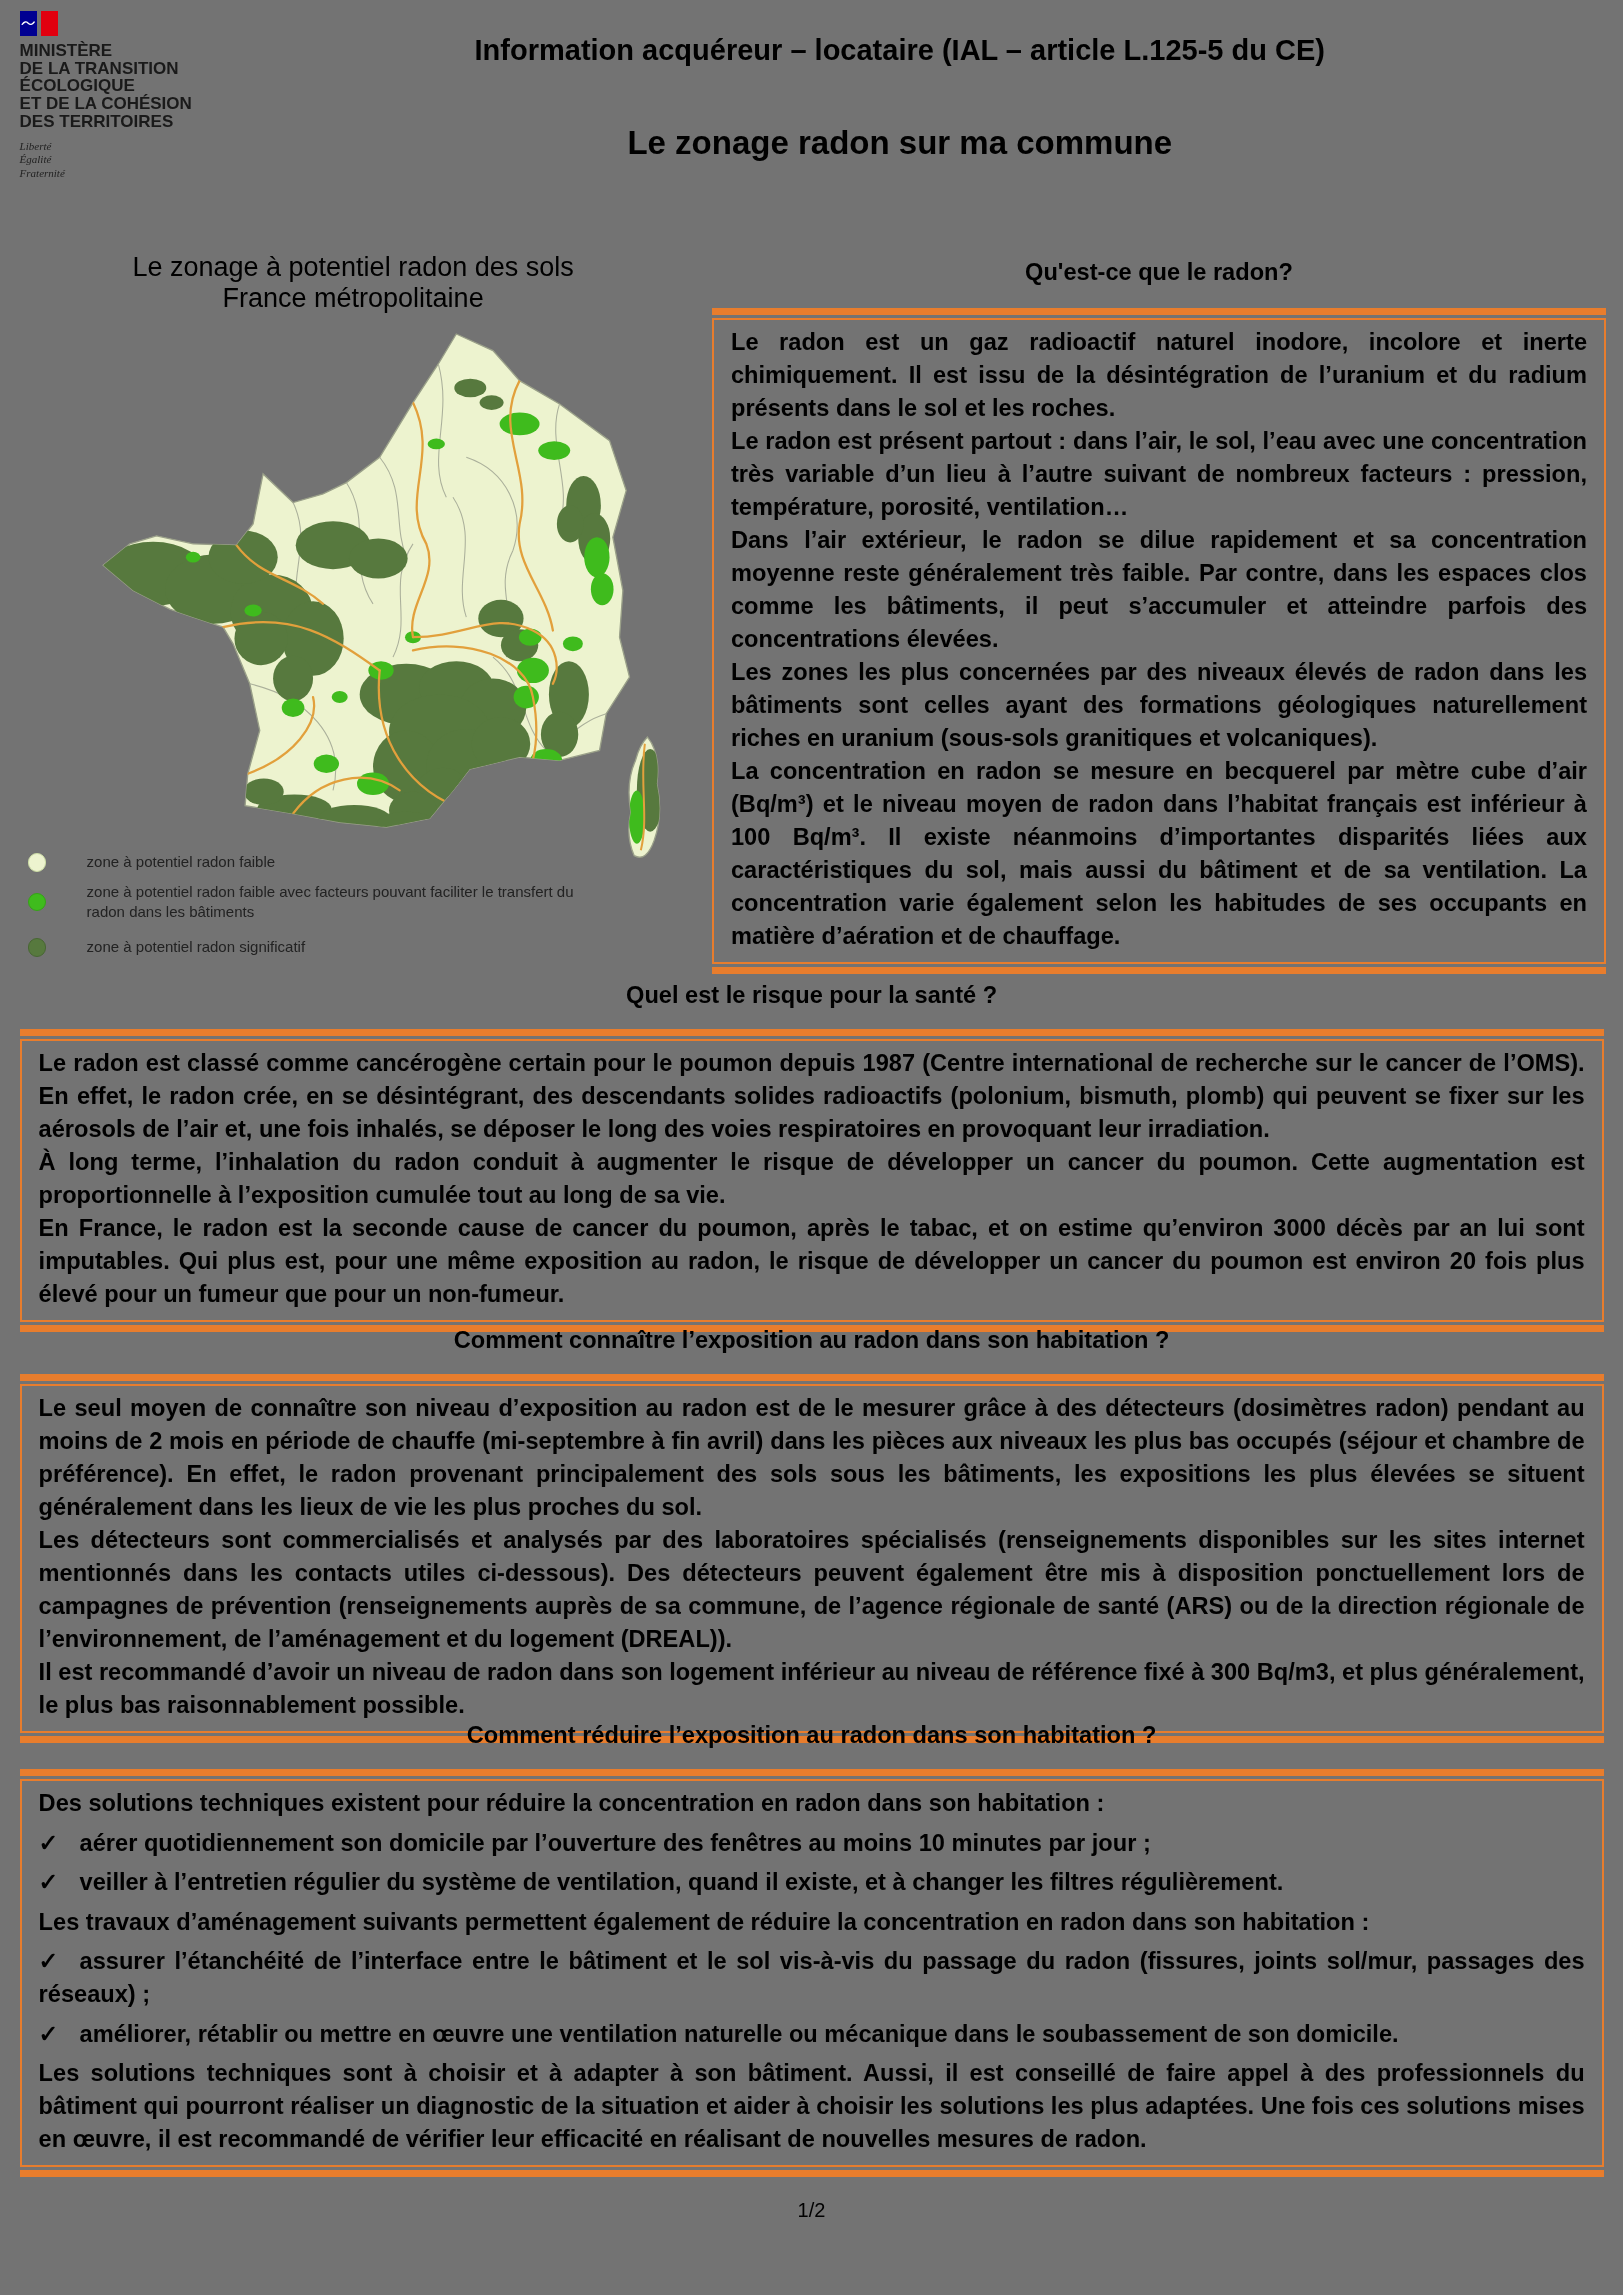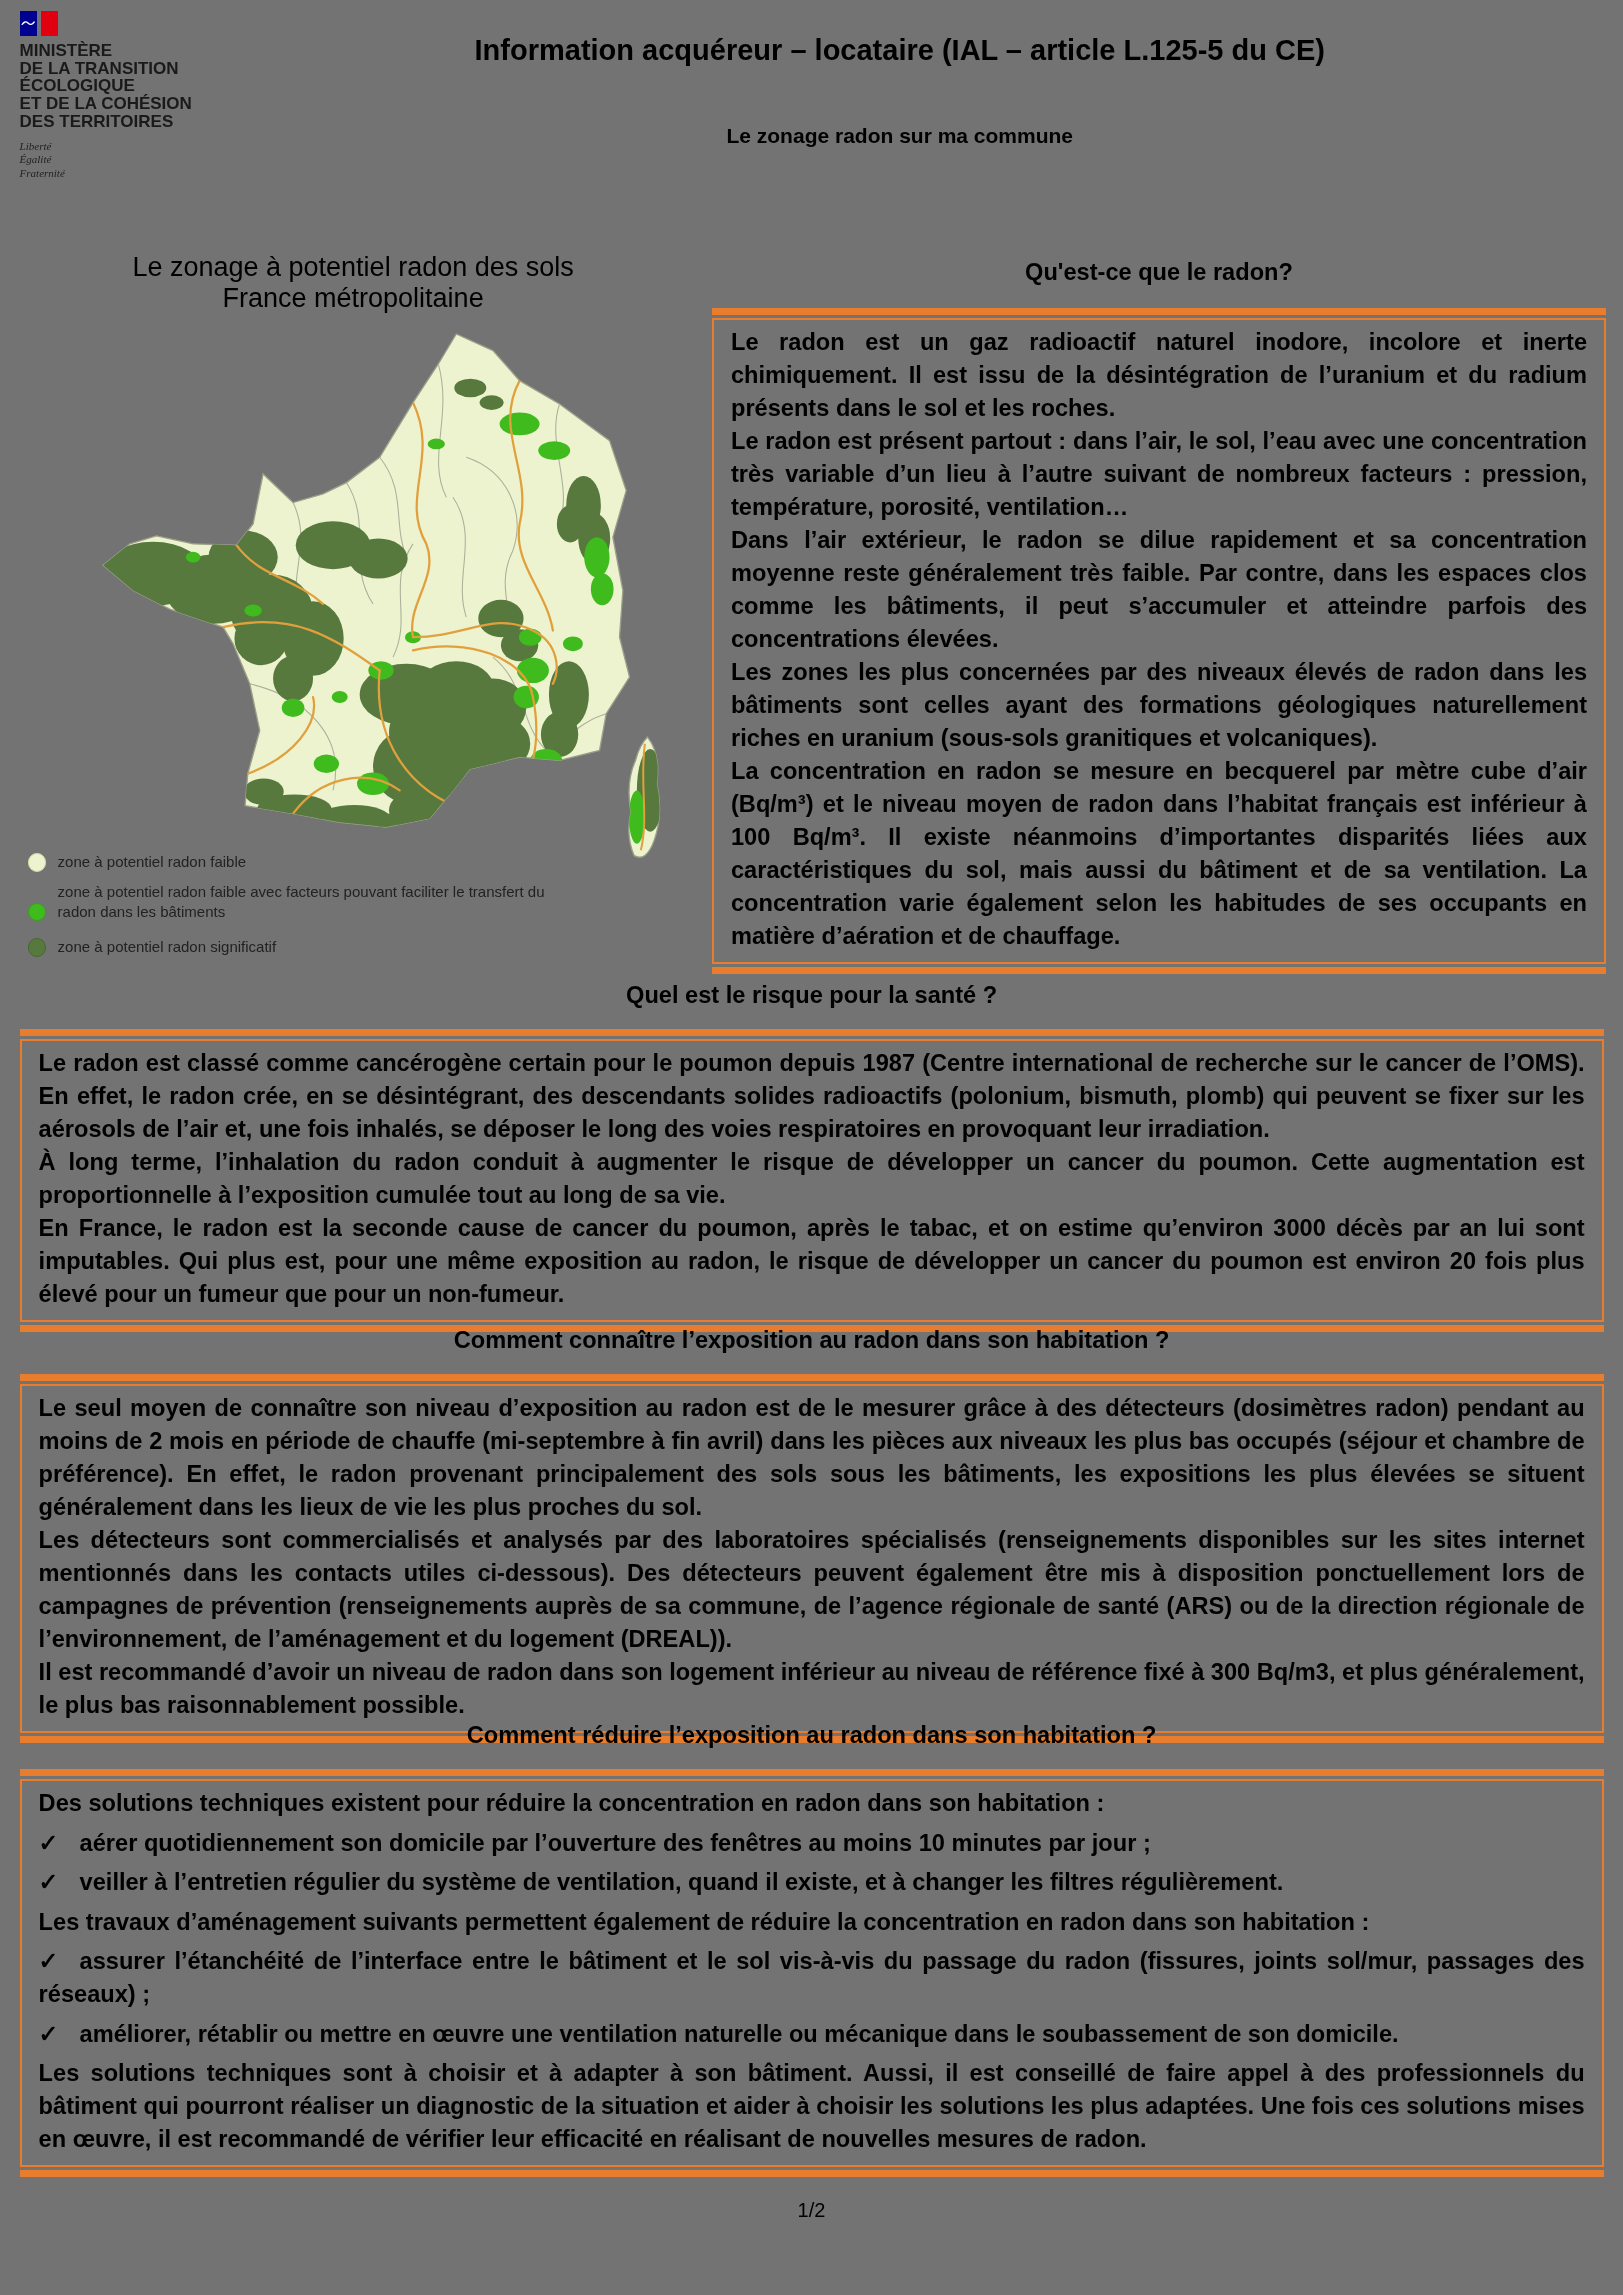--- a/index.html
+++ b/index.html
@@ -18,28 +18,28 @@
   
   .gov-logo{position:absolute;left:19.6px;top:10.5px;width:196px;}
   .flag{display:flex;gap:4.6px;height:25px;width:43px;margin-bottom:6.5px;}
   .flag .b{width:17px;background:#000091;position:relative;display:flex;align-items:center;justify-content:center;}
   .flag .r{width:17px;background:#E1000F;}
   .flag svg{display:block;}
   .gov-lines{font-weight:bold;font-size:17px;line-height:17.7px;letter-spacing:0px;color:#1a1a1a;}
   .motto{margin-top:9px;font-family:"Liberation Serif",serif;font-style:italic;font-size:11px;line-height:13.7px;color:#222;}
 
   .doc-title{position:absolute;left:183px;right:6.5px;top:34px;text-align:center;font-size:29px;font-weight:bold;}
-  .doc-subtitle{position:absolute;left:183px;right:6.5px;top:124px;text-align:center;font-size:21px;font-weight:bold;}
+  .doc-subtitle{position:absolute;left:183px;right:6.5px;top:124px;text-align:center;font-size:33px;font-weight:bold;}
 
   
   .map-title{position:absolute;left:19.6px;top:252px;width:667px;text-align:center;font-size:27px;font-weight:normal;line-height:31px;}
   .map-wrap{position:absolute;left:92px;top:324px;width:602px;height:553px;}
   .map-wrap svg{display:block;width:100%;height:100%;}
   .legend{position:absolute;left:27.5px;top:852px;width:648px;}
-  .legend-row{display:flex;align-items:flex-end;margin-bottom:10.5px;}
+  .legend-row{display:flex;align-items:center;margin-bottom:10.5px;gap:29px;}
   .legend-dot{flex:0 0 auto;width:18.3px;height:18.3px;border-radius:50%;margin-right:11.8px;margin-top:1.3px;}
   .dot1{background:var(--pale);border:1.3px solid #CBDCA4;}
   .dot2{background:var(--bright);border:1.3px solid #35A316;}
   .dot3{background:var(--dark);border:1.3px solid #486633;}
   .legend-label{font-size:15px;line-height:19.6px;color:#222;max-width:563px;}
 
   
   .sec-h{font-size:23.6px;font-weight:bold;text-align:center;line-height:29px;}
   .obox{border-top:7.2px solid var(--orange);border-bottom:7.2px solid var(--orange);padding:2.6px 0;}
   .obox-inner{border:2.6px solid var(--orange);padding:6.5px 17px 9.2px 17px;}

